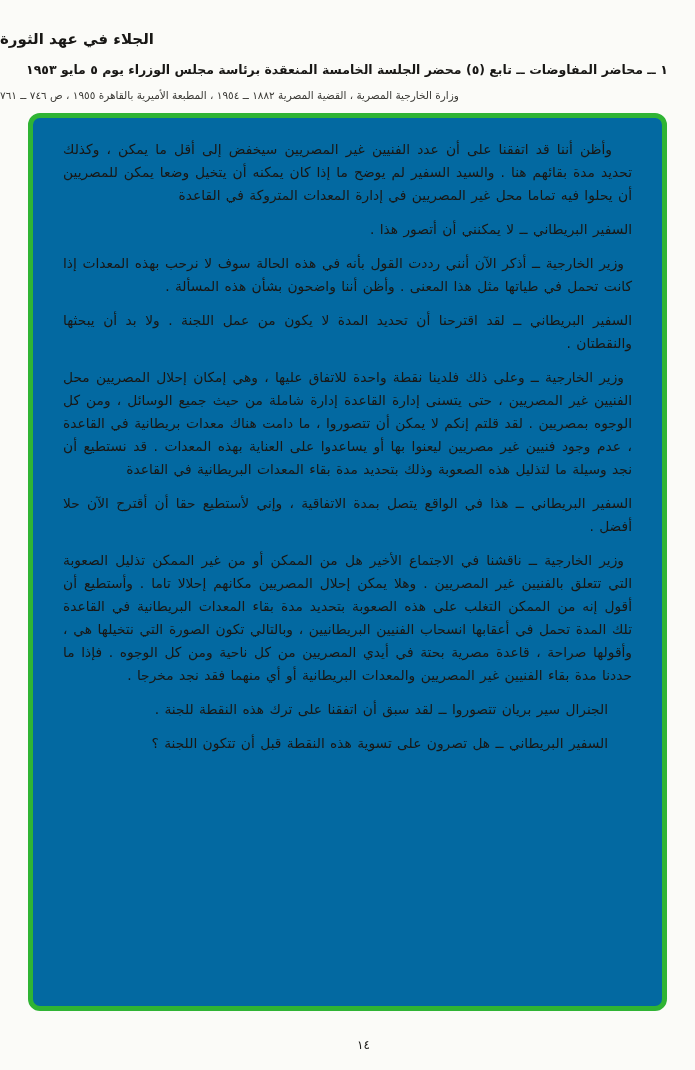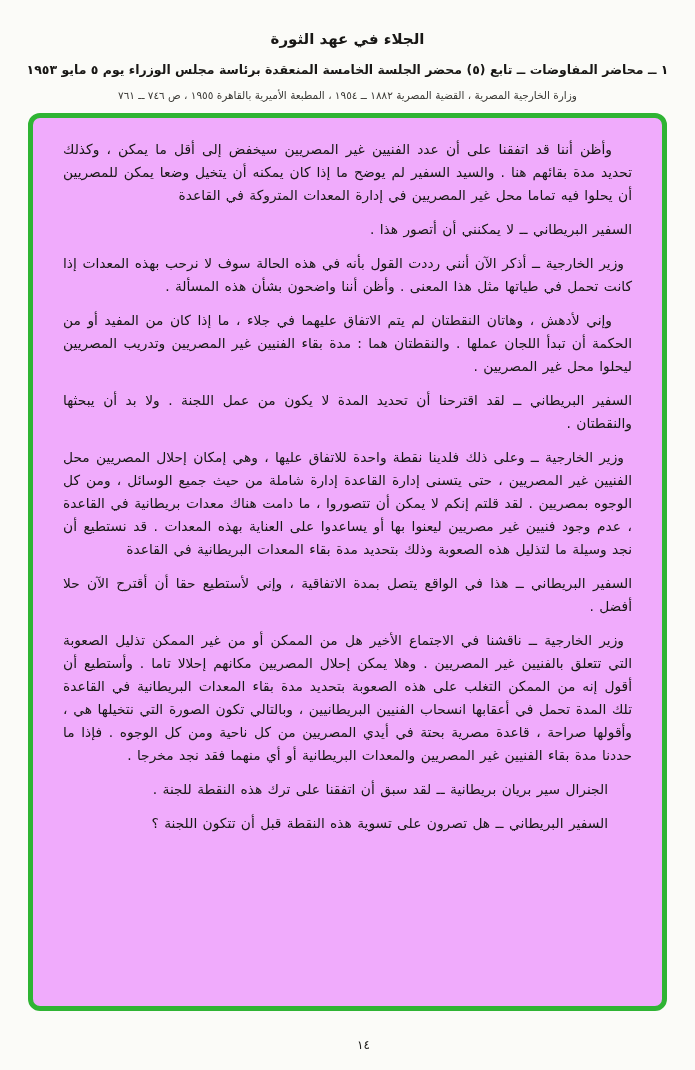--- a/index.html
+++ b/index.html
@@ -13,21 +13,21 @@
     height: 1070px;
     color: #181715;
     direction: rtl;
   }
   .page {
     width: 695px;
     height: 1070px;
     padding-top: 30px;
   }
   .header {
-    text-align: center;
+    text-align: left;
   }
   .book-title {
     font-size: 15px;
     font-weight: bold;
     letter-spacing: 0.5px;
     margin-bottom: 14px;
   }
   .subtitle {
     font-size: 12.5px;
     font-weight: bold;
@@ -41,21 +41,21 @@
     color: #3a3935;
     margin-bottom: 12px;
   }
   .text-frame {
     margin: 0 28px;
     width: 639px;
     height: 898px;
     border: 5px solid #2fb434;
     border-radius: 12px;
     padding: 20px 30px 14px 30px;
-    background: #f0abfc;
+    background: #0369a1;
     overflow: hidden;
   }
   .para {
     font-size: 13.8px;
     line-height: 23px;
     text-align: justify;
     margin-bottom: 11px;
     word-spacing: 1px;
   }
   .para.indent-first { text-indent: 20px; }
@@ -79,24 +79,23 @@
   <div class="header">
     <div class="book-title">الجلاء في عهد الثورة</div>
     <div class="subtitle">١ ــ محاضر المفاوضات ــ تابع (٥) محضر الجلسة الخامسة المنعقدة برئاسة مجلس الوزراء يوم ٥ مايو ١٩٥٣</div>
     <div class="source-note">وزارة الخارجية المصرية ، القضية المصرية ١٨٨٢ ــ ١٩٥٤ ، المطبعة الأميرية بالقاهرة ١٩٥٥ ، ص ٧٤٦ ــ ٧٦١</div>
   </div>
 
   <div class="text-frame">
     <p class="para indent-first">وأظن أننا قد اتفقنا على أن عدد الفنيين غير المصريين سيخفض إلى أقل ما يمكن ، وكذلك تحديد مدة بقائهم هنا . والسيد السفير لم يوضح ما إذا كان يمكنه أن يتخيل وضعا يمكن للمصريين أن يحلوا فيه تماما محل غير المصريين في إدارة المعدات المتروكة في القاعدة</p>
     <p class="para">السفير البريطاني ــ لا يمكنني أن أتصور هذا .</p>
     <p class="para indent-small">وزير الخارجية ــ أذكر الآن أنني رددت القول بأنه في هذه الحالة سوف لا نرحب بهذه المعدات إذا كانت تحمل في طياتها مثل هذا المعنى . وأظن أننا واضحون بشأن هذه المسألة .</p>
-    <p class="para indent-first">وإني لأدهش ، وهاتان النقطتان لم يتم الاتفاق عليهما في جلاء ، ما إذا كان من المفيد أو من الحكمة أن تبدأ اللجان عملها . والنقطتان هما :  مدة بقاء الفنيين غير المصريين وتدريب المصريين ليحلوا محل غير المصريين .</p>
     <p class="para">السفير البريطاني ــ لقد اقترحنا أن تحديد المدة لا يكون من عمل اللجنة . ولا بد أن يبحثها والنقطتان .</p>
     <p class="para indent-small">وزير الخارجية ــ وعلى ذلك فلدينا نقطة واحدة للاتفاق عليها ، وهي إمكان إحلال المصريين محل الفنيين غير المصريين ، حتى يتسنى إدارة القاعدة إدارة شاملة من حيث جميع الوسائل ، ومن كل الوجوه بمصريين . لقد قلتم إنكم لا يمكن أن تتصوروا ، ما دامت هناك معدات بريطانية في القاعدة ، عدم وجود فنيين غير مصريين ليعنوا بها أو يساعدوا على العناية بهذه المعدات . قد نستطيع أن نجد وسيلة ما لتذليل هذه الصعوبة وذلك بتحديد مدة بقاء المعدات البريطانية في القاعدة</p>
     <p class="para">السفير البريطاني ــ هذا في الواقع يتصل بمدة الاتفاقية ، وإني لأستطيع حقا أن أقترح الآن حلا أفضل .</p>
     <p class="para indent-small">وزير الخارجية ــ ناقشنا في الاجتماع الأخير هل من الممكن أو من غير الممكن تذليل الصعوبة التي تتعلق بالفنيين غير المصريين . وهلا يمكن إحلال المصريين مكانهم إحلالا تاما . وأستطيع أن أقول إنه من الممكن التغلب على هذه الصعوبة بتحديد مدة بقاء المعدات البريطانية في القاعدة تلك المدة تحمل في أعقابها انسحاب الفنيين البريطانيين ، وبالتالي تكون الصورة التي نتخيلها هي ، وأقولها صراحة ، قاعدة مصرية بحتة في أيدي المصريين من كل ناحية ومن كل الوجوه . فإذا ما حددنا مدة بقاء الفنيين غير المصريين والمعدات البريطانية أو أي منهما فقد نجد مخرجا .</p>
-    <p class="para inset">الجنرال سير بريان بريطانية ــ لقد سبق أن اتفقنا على ترك هذه النقطة للجنة .</p>
+    <p class="para inset">الجنرال سير بريان تتصوروا ــ لقد سبق أن اتفقنا على ترك هذه النقطة للجنة .</p>
     <p class="para inset">السفير البريطاني ــ هل تصرون على تسوية هذه النقطة قبل أن تتكون اللجنة ؟</p>
   </div>
 
   <div class="page-number">١٤</div>
 
 </div>
 
 </body></html>

